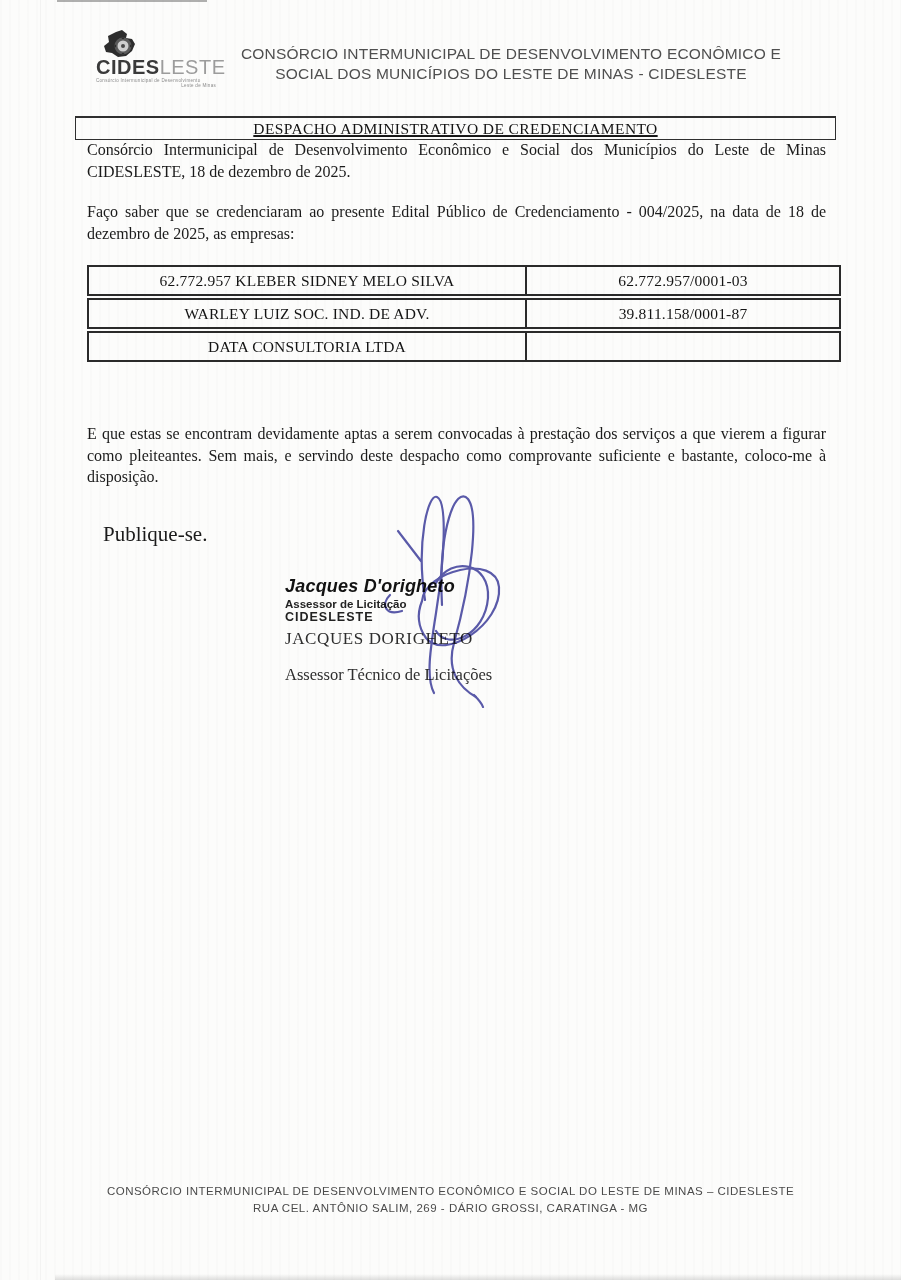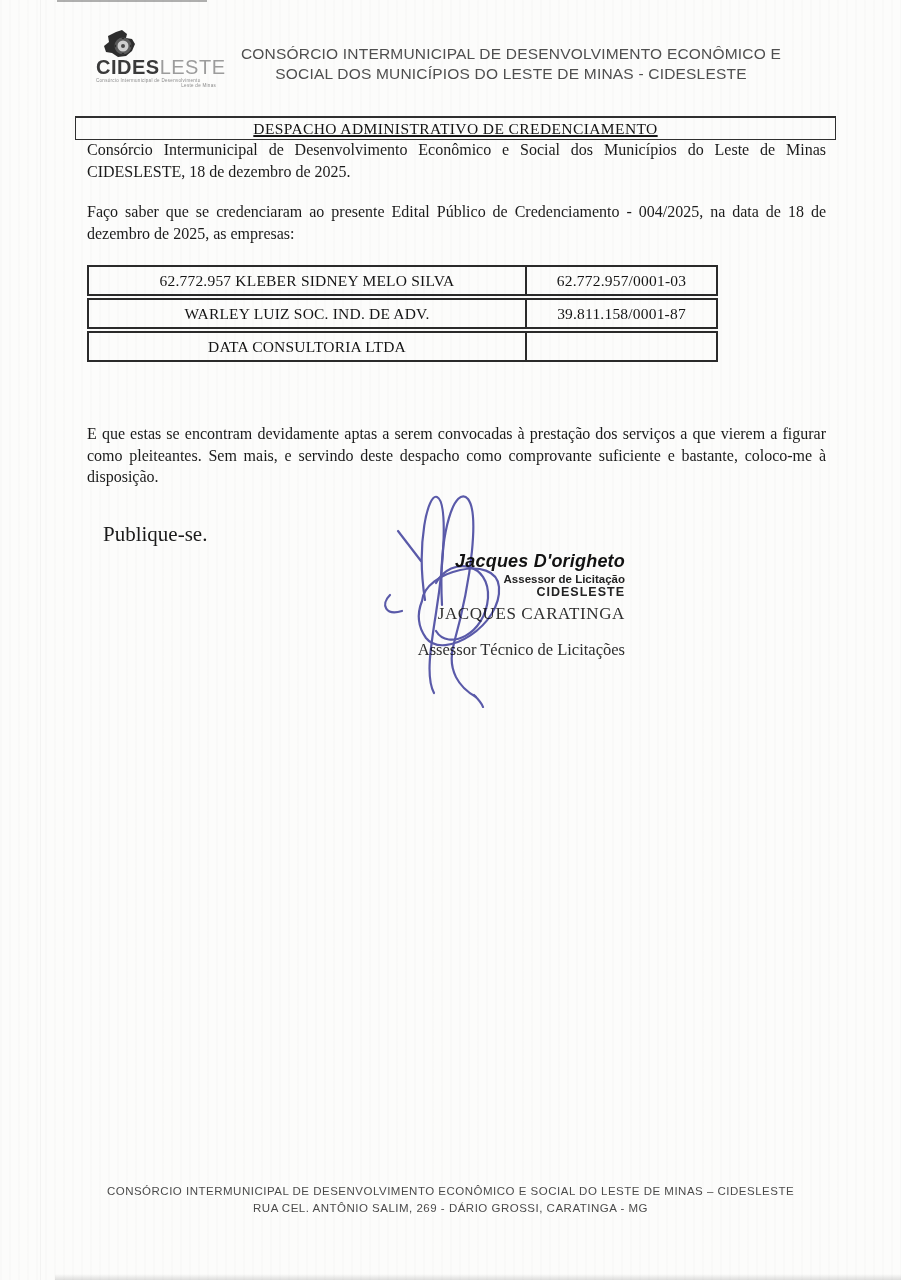--- a/index.html
+++ b/index.html
@@ -48,29 +48,29 @@
     text-underline-offset:2px;color:#141414;}
 
   .para{position:absolute;left:87px;width:739px;margin:0;
     font-size:16px;line-height:21.5px;text-align:justify;color:#1b1b1b;}
   .p1{top:139px;}
   .p2{top:201px;}
   .p3{top:423px;}
   .publish{position:absolute;left:87px;top:506px;margin:16px;font-size:21px;color:#1b1b1b;}
 
   
-  .ctable{position:absolute;left:87px;top:265px;width:631px;}
+  .ctable{position:absolute;left:87px;top:265px;width:754px;}
   .crow{display:flex;border:2px solid #2a2a2a;margin-bottom:2px;height:27px;}
   .cell{display:flex;align-items:center;justify-content:center;
     font-size:15.5px;color:#141414;letter-spacing:.2px;}
   .cell-name{width:436px;border-right:2px solid #2a2a2a;}
   .cell-cnpj{flex:1;}
 
   
-  .sig-block{position:absolute;left:285px;top:551px;width:340px;text-align:right;}
+  .sig-block{position:absolute;left:285px;top:576px;width:340px;text-align:left;}
   .stamp-name{font-family:"Liberation Sans",sans-serif;font-style:italic;font-weight:700;
     font-size:18px;color:#121212;letter-spacing:.2px;line-height:20px;}
   .stamp-role{font-family:"Liberation Sans",sans-serif;font-weight:700;font-size:11.5px;
     color:#222;line-height:12px;margin-top:2px;}
   .stamp-org{font-family:"Liberation Sans",sans-serif;font-weight:700;font-size:12.5px;
     color:#222;letter-spacing:1px;line-height:13px;margin-top:1px;}
   .typed-name{font-size:17px;color:#2e2e2e;letter-spacing:.6px;line-height:19px;margin-top:5px;}
   .typed-role{font-size:16.5px;color:#2e2e2e;line-height:19px;margin-top:17px;}
   .ink{position:absolute;left:378px;top:483px;mix-blend-mode:multiply;}
 
@@ -124,21 +124,21 @@
     </div>
   </div>
 
   <p class="para p3">E que estas se encontram devidamente aptas a serem convocadas à prestação dos serviços a que vierem a figurar como pleiteantes. Sem mais, e servindo deste despacho como comprovante suficiente e bastante, coloco-me à disposição.</p>
   <p class="publish">Publique-se.</p>
 
   <div class="sig-block">
     <div class="stamp-name">Jacques D'origheto</div>
     <div class="stamp-role">Assessor de Licitação</div>
     <div class="stamp-org">CIDESLESTE</div>
-    <div class="typed-name">JACQUES CARATINGA</div>
+    <div class="typed-name">JACQUES DORIGHETO</div>
     <div class="typed-role">Assessor Técnico de Licitações</div>
   </div>
 
   <svg class="ink" width="185" height="225" viewBox="0 0 185 225">
     <g fill="none" stroke-width="2.2" stroke-linecap="round" opacity="0.85">
       <path d="M20,48 L43,78" stroke="#3f3f9e"></path>
       <path d="M47,117 C38,60 50,10 59,14 C70,19 66,80 58,130 C52,168 48,195 56,210" stroke="#3f3f9e"></path>
       <path d="M64,122 C60,45 78,2 90,16 C101,30 94,95 76,160 C68,188 82,205 98,214" stroke="#3f3f9e"></path>
       <path d="M44,118 C46,88 118,70 121,104 C124,142 66,178 48,155 C38,141 40,128 44,118" stroke="#3f3f9e"></path>
       <path d="M58,100 C74,72 112,80 110,115 C107,152 70,168 58,148" stroke="#3f3f9e"></path>

